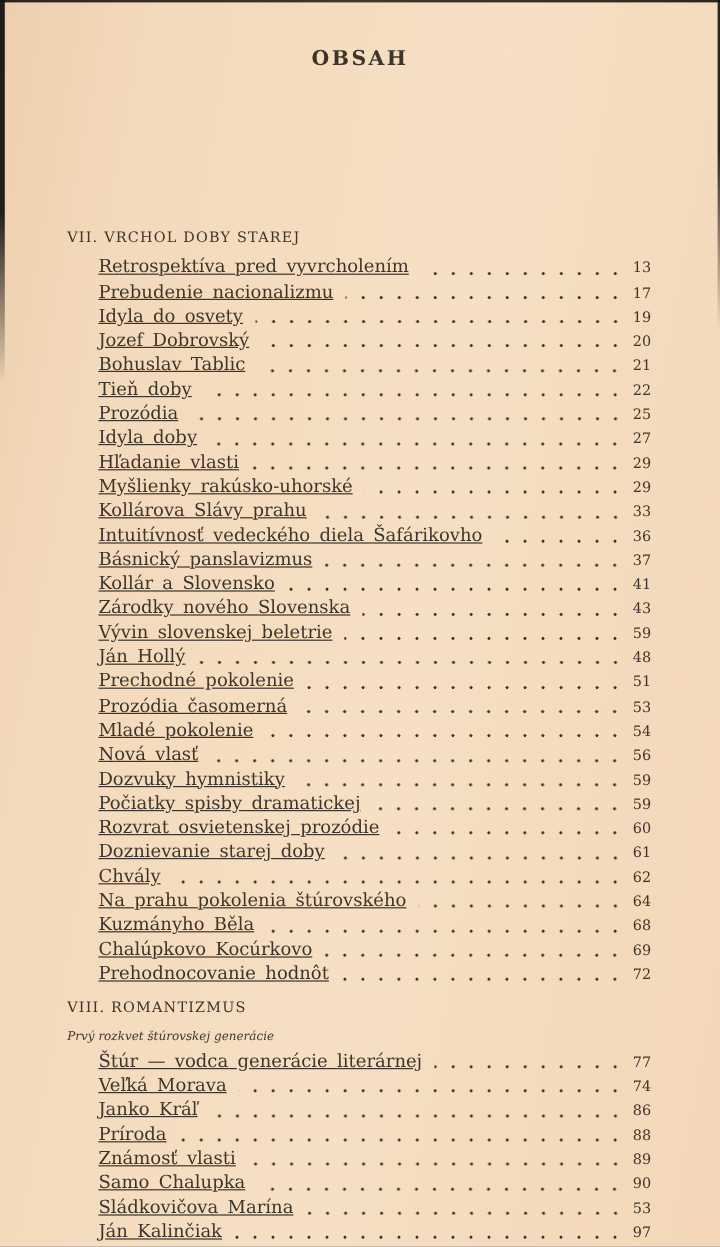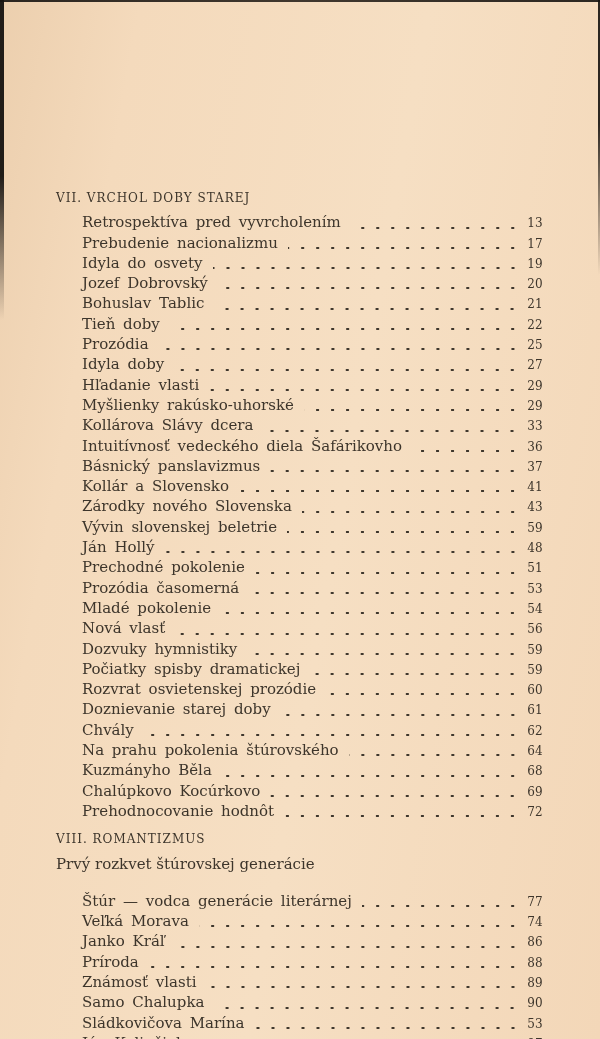--- a/index.html
+++ b/index.html
@@ -39,35 +39,37 @@
   }
   .toc-section + .toc-section { margin-top: 8px; }
   .section-heading {
     font-size: 12px;
     line-height: 19.3px;
     letter-spacing: 1px;
     margin-bottom: 5px;
     white-space: nowrap;
   }
   .section-subtitle {
-    font-size: 15px;
-    line-height: 19.3px;
-    margin-bottom: 18px;
+    font-style: italic;
+    font-size: 10px;
+    line-height: 19.3px;
+    margin-bottom: 1px;
     white-space: nowrap;
   }
   .entry {
     display: flex;
     align-items: baseline;
     font-size: 15px;
     line-height: 19.3px;
   }
   .entry-title {
     padding-left: 26px;
     word-spacing: 3px;
     white-space: nowrap;
+    text-decoration: underline;
   }
   .leader {
     flex: 1 1 auto;
     align-self: stretch;
     margin-left: 10px;
     background-image: radial-gradient(circle, #3d352b 1.1px, rgba(61,53,43,0) 1.5px);
     background-repeat: repeat-x;
     background-position: right 2px bottom 4px;
     background-size: 15px 4px;
   }
@@ -80,20 +82,21 @@
   }
 </style>
 </head>
 <body>
 
 <div class="page">
   <div class="edge-top"></div>
   <div class="edge-left"></div>
   <div class="edge-right"></div>
 
+  <h1 class="title">OBSAH</h1>
 
   <div class="toc" id="toc">
       <section class="toc-section">
         <div class="section-heading">VII. VRCHOL DOBY STAREJ</div>
         <div class="entry">
           <span class="entry-title">Retrospektíva pred vyvrcholením</span>
           <span class="leader"></span>
           <span class="pagenum">13</span>
         </div>
         <div class="entry">
@@ -135,21 +138,21 @@
           <span class="entry-title">Hľadanie vlasti</span>
           <span class="leader"></span>
           <span class="pagenum">29</span>
         </div>
         <div class="entry">
           <span class="entry-title">Myšlienky rakúsko-uhorské</span>
           <span class="leader"></span>
           <span class="pagenum">29</span>
         </div>
         <div class="entry">
-          <span class="entry-title">Kollárova Slávy dcera</span>
+          <span class="entry-title">Kollárova Slávy prahu</span>
           <span class="leader"></span>
           <span class="pagenum">33</span>
         </div>
         <div class="entry">
           <span class="entry-title">Intuitívnosť vedeckého diela Šafárikovho</span>
           <span class="leader"></span>
           <span class="pagenum">36</span>
         </div>
         <div class="entry">
           <span class="entry-title">Básnický panslavizmus</span>

